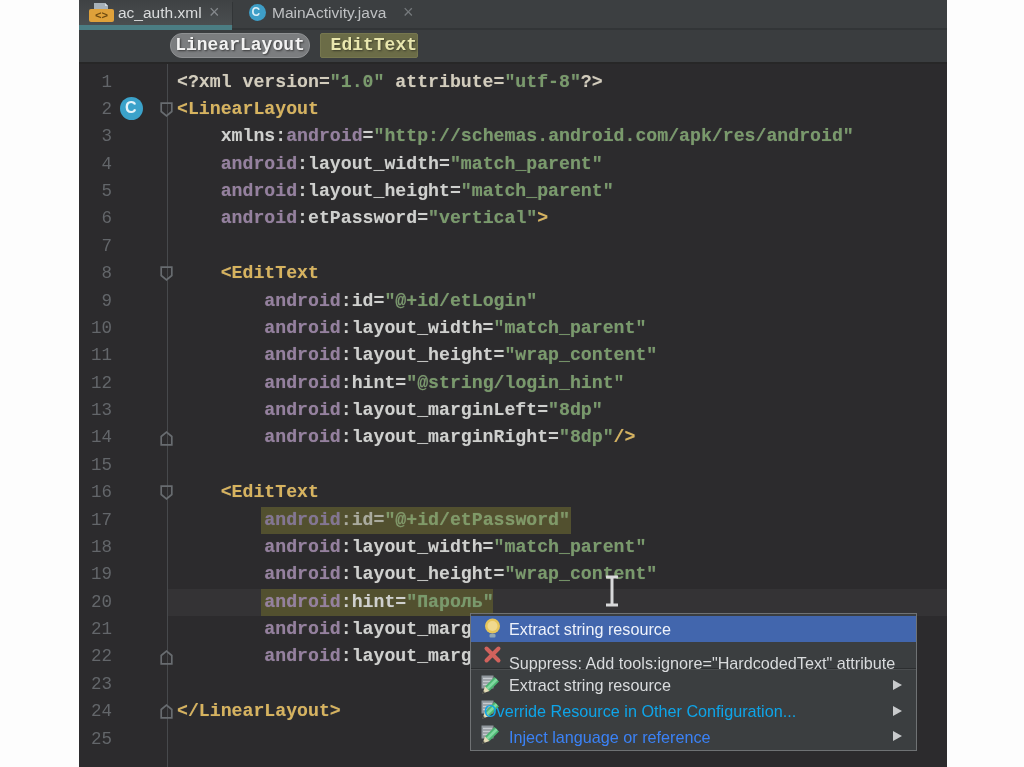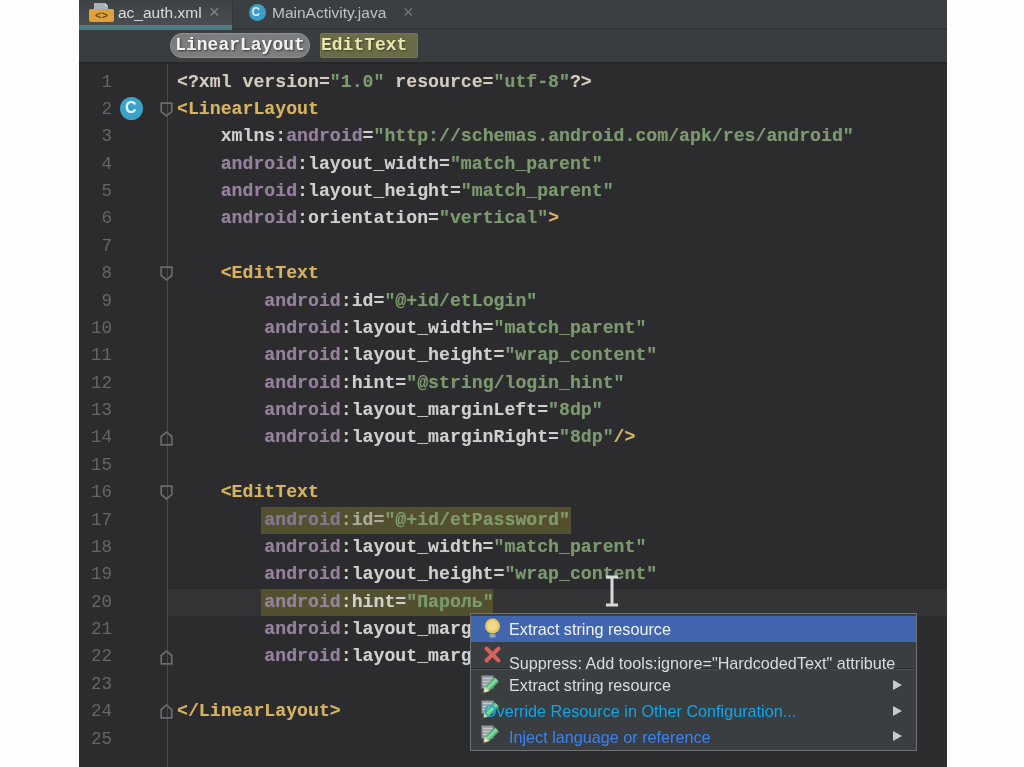--- a/index.html
+++ b/index.html
@@ -44,21 +44,21 @@
 
   <div class="abs" style="left:169.5px;top:3.5px;width:17px;height:17px;border-radius:50%;background:#3e9ec7;"></div>
   <div class="abs sans" style="left:172.5px;top:4.5px;font-size:12px;font-weight:bold;color:#d9eef7;">C</div>
   <div class="abs sans" style="left:193px;top:3.5px;font-size:15.5px;color:#bfc1c3;">MainActivity.java</div>
   <div class="abs sans" style="left:324px;top:1.5px;font-size:18px;color:#75797c;">×</div>
 
   <div class="abs" style="left:0;top:30px;width:868px;height:33px;background:#3a3d3f;"></div>
   <div class="abs mono" style="left:91px;top:33px;width:140px;height:25px;background:#7b7d7f;border:1px solid #8e9092;border-radius:12px;
        font-size:18px;font-weight:700;color:#f2f2f2;text-align:center;line-height:23px;text-shadow:1px 1px 2px rgba(40,40,40,.8);">LinearLayout</div>
   <div class="abs mono" style="left:241px;top:33px;width:98px;height:25px;background:#6b6c47;border:1px solid #76774f;border-radius:2px;
-       font-size:18px;font-weight:700;color:#e9e7ae;text-align:left;line-height:23px;text-shadow:1px 1px 2px rgba(40,40,30,.7);">EditText</div>
+       font-size:18px;font-weight:700;color:#e9e7ae;text-align:right;line-height:23px;text-shadow:1px 1px 2px rgba(40,40,30,.7);">EditText</div>
   <div class="abs" style="left:0;top:62px;width:868px;height:2px;background:#272727;"></div>
 
   <div id="editor" class="abs" style="left:0;top:64px;width:868px;height:703px;background:#2c2b2d;"></div>
 
   <div class="abs" style="left:89px;top:589px;width:779px;height:27px;background:#343335;"></div>
   <div class="abs" style="left:182px;top:507px;width:310px;height:27px;background:#52502f;"></div>
   <div class="abs" style="left:182px;top:589px;width:232px;height:27px;background:#52502f;"></div>
 
   <div class="abs" style="left:87.5px;top:64px;width:1px;height:703px;background:#47494c;"></div>
 
@@ -81,26 +81,26 @@
 17
 18
 19
 20
 21
 22
 23
 24
 25</pre>
 
-  <pre class="code"><span class="q">&lt;?xml version=</span><span class="g">"1.0"</span><span class="q"> resource=</span><span class="g">"utf-8"</span><span class="q">?&gt;</span>
+  <pre class="code"><span class="q">&lt;?xml version=</span><span class="g">"1.0"</span><span class="q"> attribute=</span><span class="g">"utf-8"</span><span class="q">?&gt;</span>
 <span class="t">&lt;LinearLayout</span>
     <span class="w">xmlns:</span><span class="p">android</span><span class="w">=</span><span class="g">"http://schemas.android.com/apk/res/android"</span>
     <span class="p">android</span><span class="w">:layout_width=</span><span class="g">"match_parent"</span>
     <span class="p">android</span><span class="w">:layout_height=</span><span class="g">"match_parent"</span>
-    <span class="p">android</span><span class="w">:orientation=</span><span class="g">"vertical"</span><span class="t">&gt;</span>
+    <span class="p">android</span><span class="w">:etPassword=</span><span class="g">"vertical"</span><span class="t">&gt;</span>
 
     <span class="t">&lt;EditText</span>
         <span class="p">android</span><span class="w">:id=</span><span class="g">"@+id/etLogin"</span>
         <span class="p">android</span><span class="w">:layout_width=</span><span class="g">"match_parent"</span>
         <span class="p">android</span><span class="w">:layout_height=</span><span class="g">"wrap_content"</span>
         <span class="p">android</span><span class="w">:hint=</span><span class="g">"@string/login_hint"</span>
         <span class="p">android</span><span class="w">:layout_marginLeft=</span><span class="g">"8dp"</span>
         <span class="p">android</span><span class="w">:layout_marginRight=</span><span class="g">"8dp"</span><span class="t">/&gt;</span>
 
     <span class="t">&lt;EditText</span>

